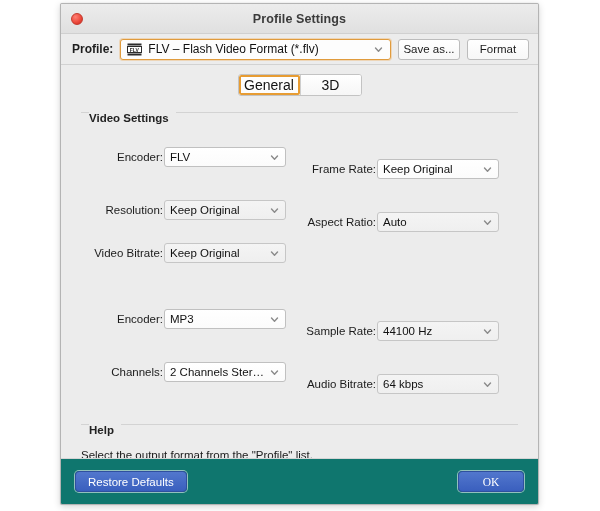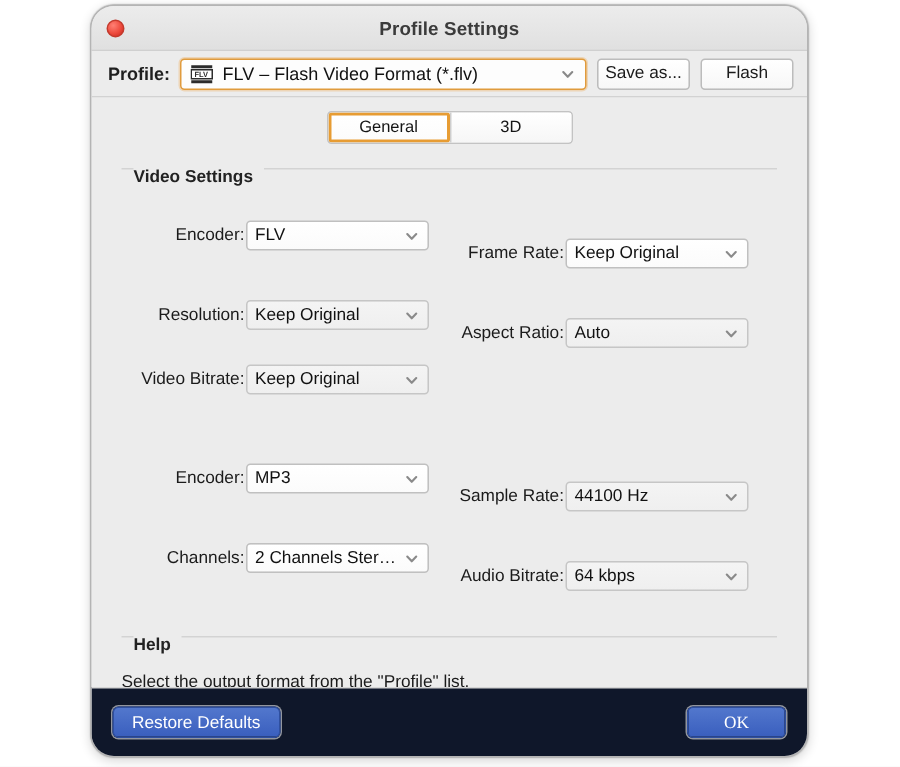--- a/index.html
+++ b/index.html
@@ -13,21 +13,21 @@
   }
 
   #window {
     position: absolute;
     left: 60px;
     top: 3px;
     width: 479px;
     height: 502px;
     background: #ececec;
     border: 1px solid #b4b4b4;
-    border-radius: 16px;
+    border-radius: 2px;
     box-shadow: 0 2px 7px rgba(0,0,0,0.16), 0 0 1px rgba(0,0,0,0.22);
     box-sizing: border-box;
     overflow: hidden;
     display: flex;
     flex-direction: column;
   }
 
   
   .titlebar {
     position: relative;
@@ -138,23 +138,23 @@
     background: #ececec;
   }
   .tabs {
     display: flex;
     border: 1px solid #c3c3c3;
     border-radius: 3px;
     overflow: hidden;
     background: #fff;
   }
   .tab {
-    width: 81px;
+    width: 61px;
     height: 20px;
-    font-size: 11px;
+    font-size: 14px;
     color: #141414;
     display: flex;
     align-items: center;
     justify-content: center;
     background: linear-gradient(180deg,#ffffff 0%,#f6f6f6 100%);
     cursor: pointer;
     box-sizing: border-box;
   }
   .tab + .tab { border-left: 1px solid #cecece; }
   .tab.active {
@@ -248,21 +248,21 @@
   .help-text {
     font-size: 11.5px;
     color: #1b1b1b;
     margin-top: 2px;
   }
 
   
   .footer {
     flex: 0 0 auto;
     height: 46px;
-    background: #0f172a;
+    background: #0f766e;
     border-top: 1px solid #d5d5d5;
     display: flex;
     align-items: center;
     padding: 0 14px;
     box-sizing: border-box;
   }
   .spacer { flex: 1 1 auto; }
   .btn-blue {
     height: 21px;
     background: linear-gradient(180deg,#5277cd 0%,#3a5fbe 100%);
@@ -307,21 +307,21 @@
       </span>
       <span class="profile-value">FLV – Flash Video Format (*.flv)</span>
       <span class="chev">
         <svg width="11" height="11" viewBox="0 0 11 11">
           <path d="M2.5 4 L5.5 7.2 L8.5 4" fill="none" stroke="#8a8a8a" stroke-width="1.4" stroke-linecap="round" stroke-linejoin="round"></path>
         </svg>
       </span>
     </div>
 
     <div class="mini-btn">Save as...</div>
-    <div class="mini-btn">Flash</div>
+    <div class="mini-btn">Format</div>
   </div>
 
   <div class="tabs-row">
     <div class="tabs">
       <div class="tab active">General</div>
       <div class="tab">3D</div>
     </div>
   </div>
 
   <div class="body">

